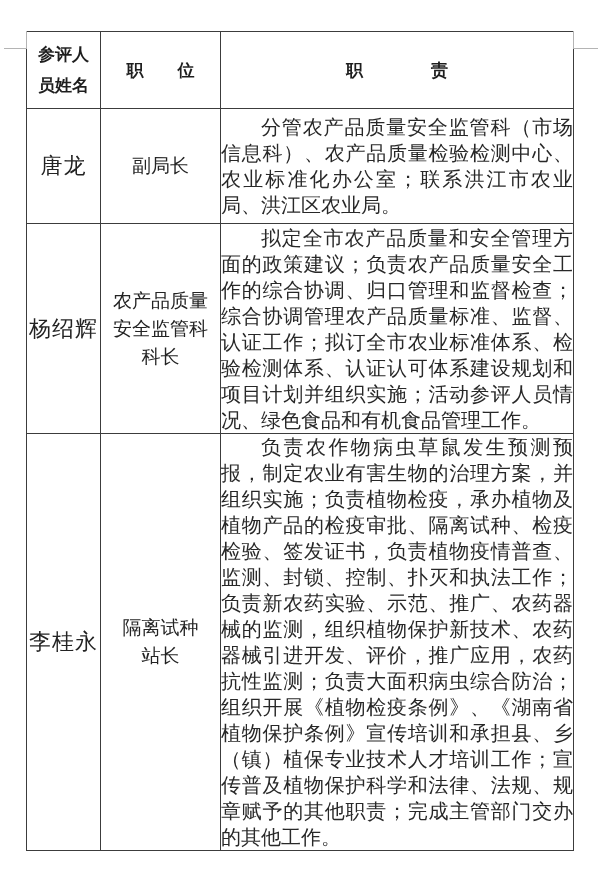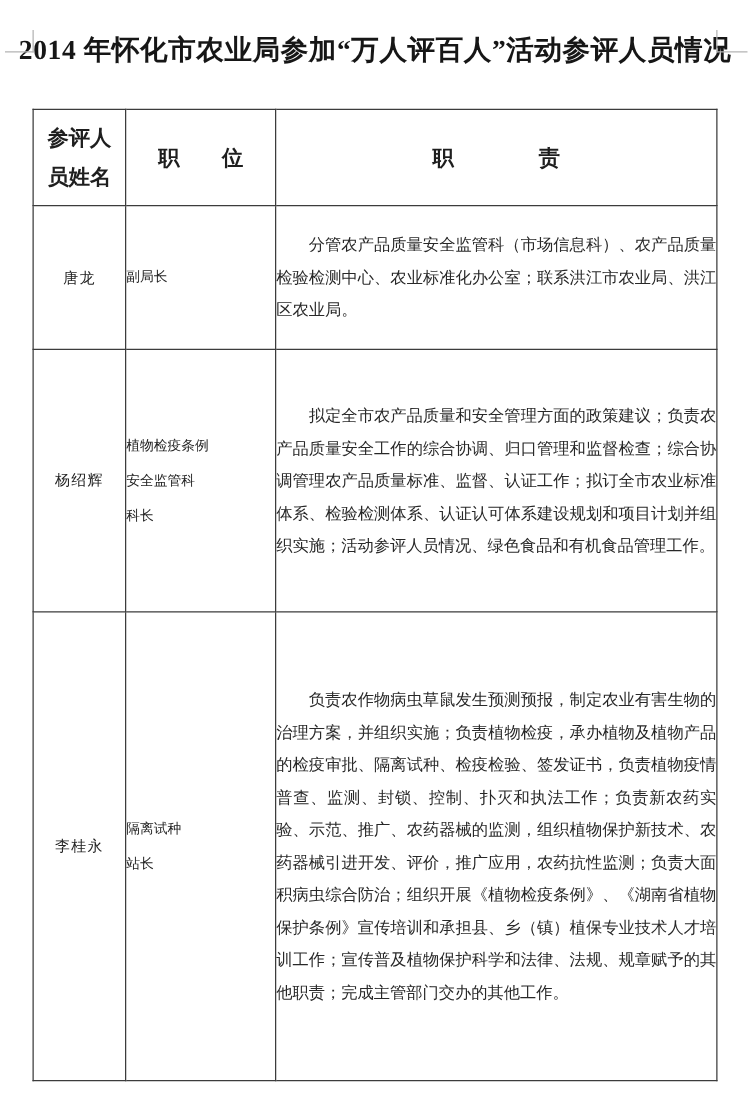--- a/index.html
+++ b/index.html
@@ -70,49 +70,49 @@
     font-weight: bold;
     text-align: center;
     color: #1e1e1e;
   }
   th.h-name {
     line-height: 31px;
     white-space: pre-line;
   }
   .name-cell {
     text-align: center;
-    font-size: 12px;
+    font-size: 22px;
     letter-spacing: 1px;
   }
   .pos-cell {
-    font-size: 11px;
+    text-align: center;
+    font-size: 19px;
     line-height: 28px;
     white-space: pre-line;
   }
   .duty-cell {
     padding: 4px 7px 4px 8px;
   }
   .duty-text {
     margin: 0;
-    font-size: 13px;
+    font-size: 20px;
     line-height: 26px;
     text-align: justify;
     text-indent: 2em;
     color: #282828;
   }
 </style>
 </head>
 <body>
 
 <div class="page">
 
   <div class="crop-mark tl"></div>
   <div class="crop-mark tr"></div>
 
-  <h1 class="doc-title">2014 年怀化市农业局参加“万人评百人”活动参评人员情况</h1>
 
   <table class="personnel-table">
     <colgroup>
       <col style="width:74px">
       <col style="width:120px">
       <col style="width:353px">
     </colgroup>
     <thead>
       <tr>
         <th class="h-name">参评人
@@ -124,21 +124,21 @@
     <tbody>
       <tr class="r1">
         <td class="name-cell">唐龙</td>
         <td class="pos-cell">副局长</td>
         <td class="duty-cell">
           <p class="duty-text">分管农产品质量安全监管科（市场信息科）、农产品质量检验检测中心、农业标准化办公室；联系洪江市农业局、洪江区农业局。</p>
         </td>
       </tr>
       <tr class="r2">
         <td class="name-cell">杨绍辉</td>
-        <td class="pos-cell">植物检疫条例
+        <td class="pos-cell">农产品质量
 安全监管科
 科长</td>
         <td class="duty-cell">
           <p class="duty-text">拟定全市农产品质量和安全管理方面的政策建议；负责农产品质量安全工作的综合协调、归口管理和监督检查；综合协调管理农产品质量标准、监督、认证工作；拟订全市农业标准体系、检验检测体系、认证认可体系建设规划和项目计划并组织实施；活动参评人员情况、绿色食品和有机食品管理工作。</p>
         </td>
       </tr>
       <tr class="r3">
         <td class="name-cell">李桂永</td>
         <td class="pos-cell">隔离试种
 站长</td>

